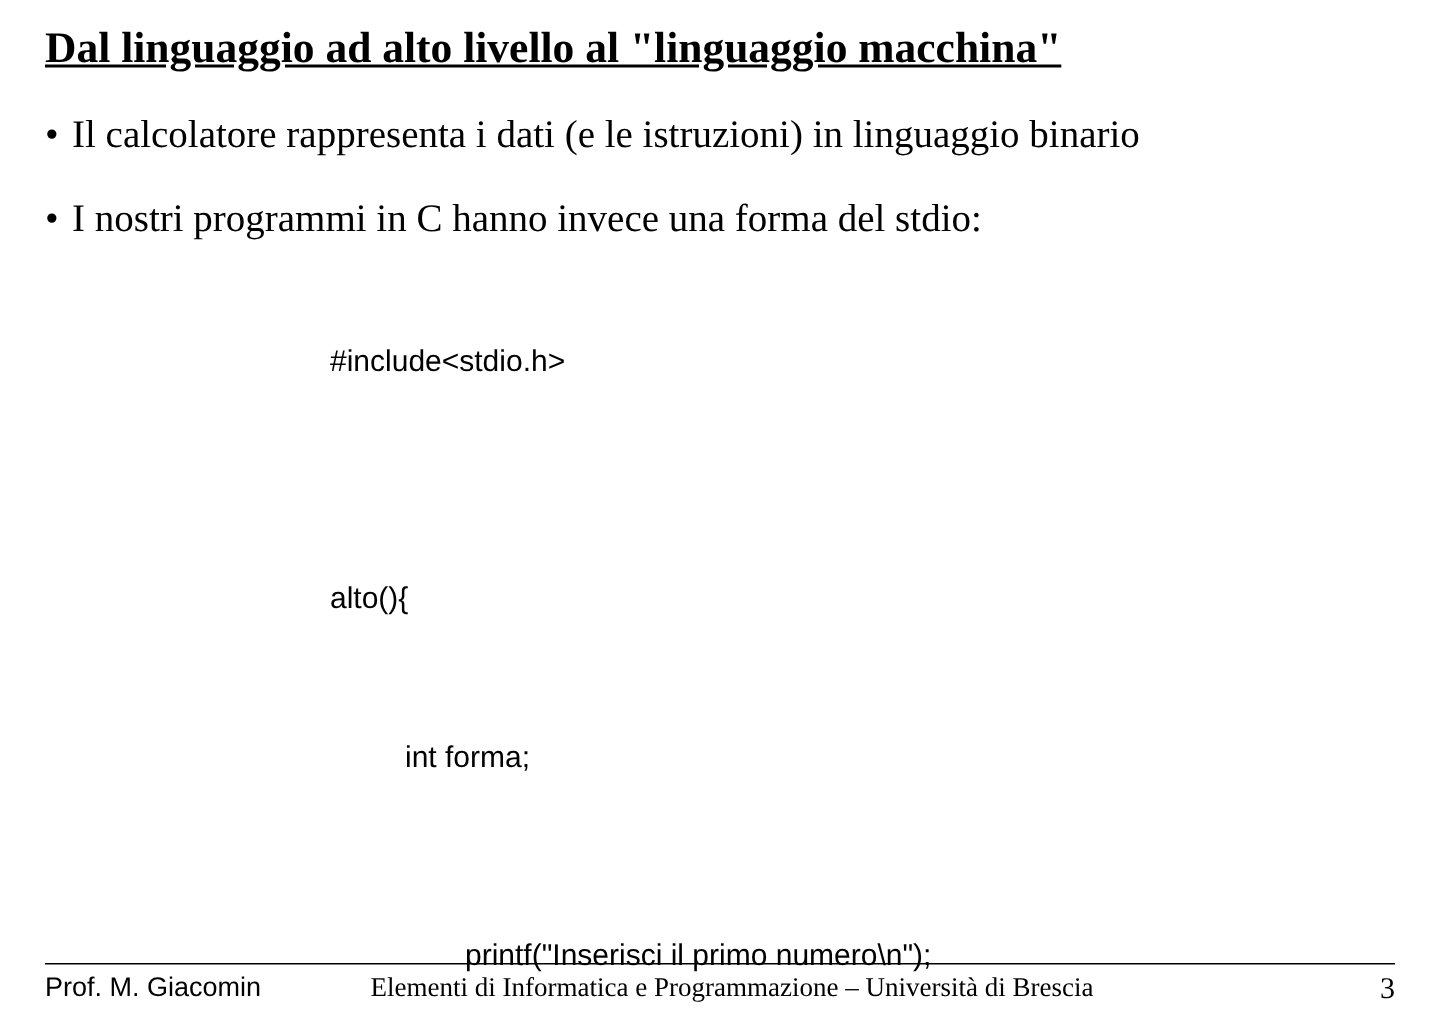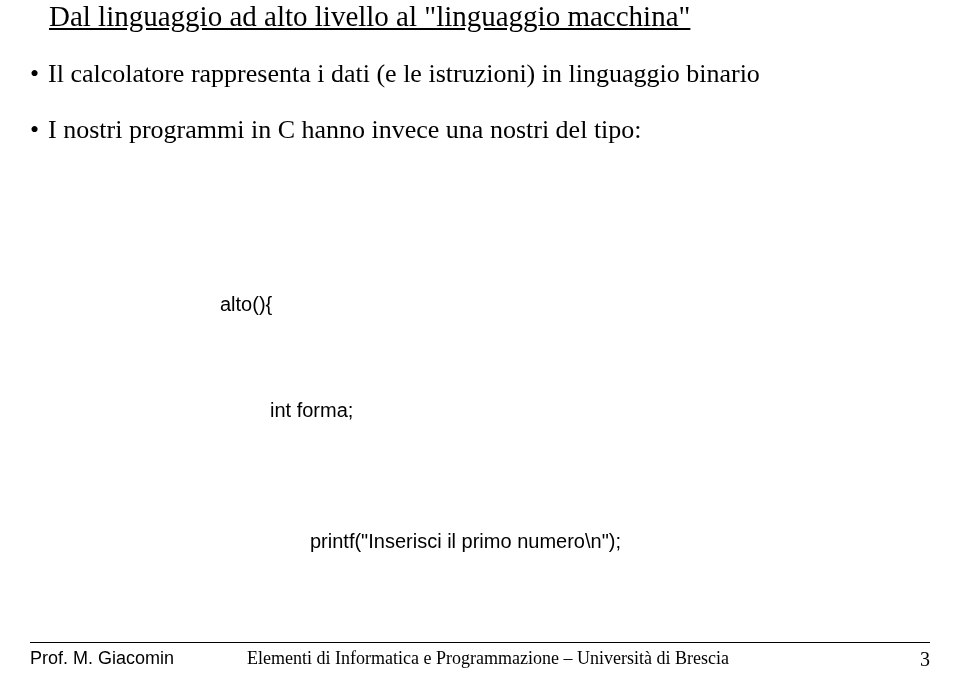--- a/index.html
+++ b/index.html
@@ -14,25 +14,24 @@
     }
     .page {
       box-sizing: border-box;
       width: 960px;
       height: 686px;
       padding: 0 30px 0 30px;
       position: relative;
     }
     .title {
       font-size: 29px;
-      font-weight: normal;
+      font-weight: bold;
       text-decoration: underline;
       margin-top: 0;
-      padding-top: 0;
-      margin-left: 19px;
+      padding-top: 16px;
     }
     .bullets {
       list-style: none;
       padding: 0;
       margin: 18px 0 0 0;
     }
     .bullets > li {
       font-size: 26px;
       margin-bottom: 14px;
       position: relative;
@@ -103,24 +102,25 @@
   </style>
 </head>
 <body>
 
 <div class="page">
 
   <h1 class="title">Dal linguaggio ad alto livello al "linguaggio macchina"</h1>
 
   <ul class="bullets">
     <li>Il calcolatore rappresenta i dati (e le istruzioni) in linguaggio binario</li>
-    <li>I nostri programmi in C hanno invece una nostri del tipo:</li>
+    <li>I nostri programmi in C hanno invece una forma del stdio:</li>
   </ul>
 
   <div class="code-block">
+    <div>#include&lt;stdio.h&gt;</div>
     <div>&nbsp;</div>
     <div>alto(){</div>
     <div class="code-inner">
 <div>int forma;</div>
 <div>&nbsp;</div>
 <div class="code-body">
 <div>printf("Inserisci il primo numero\n");</div>
 
 
 

